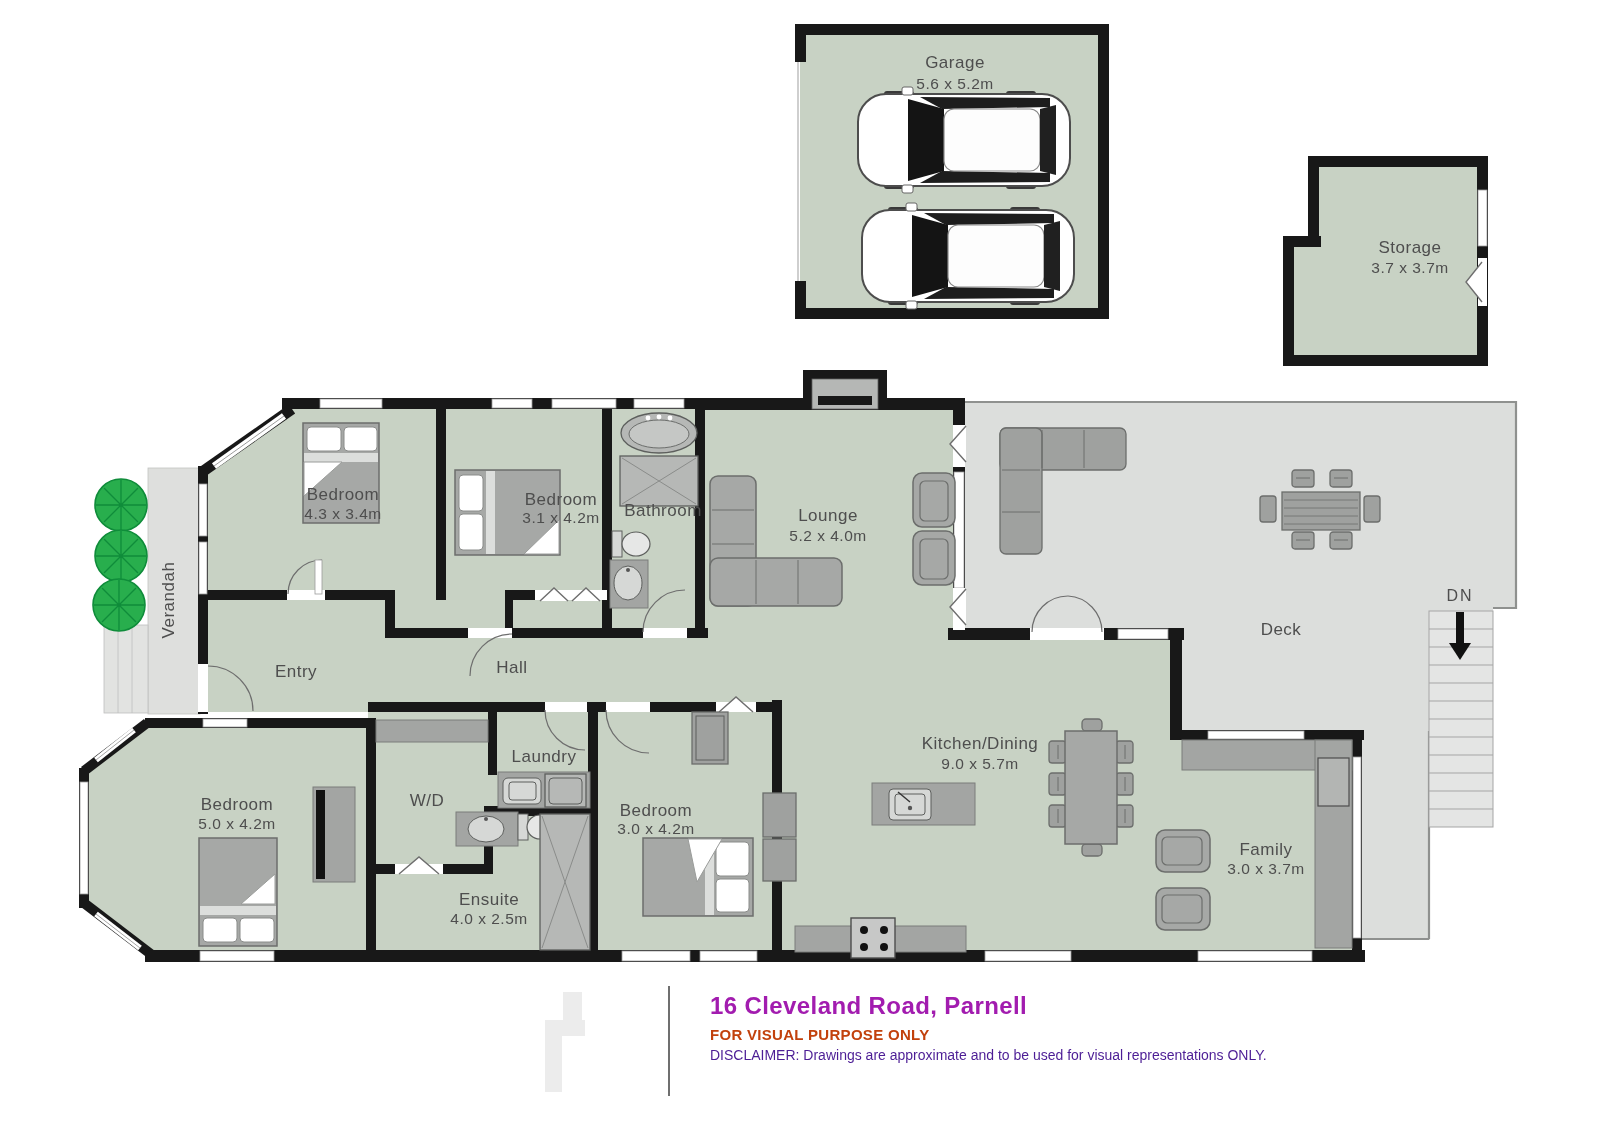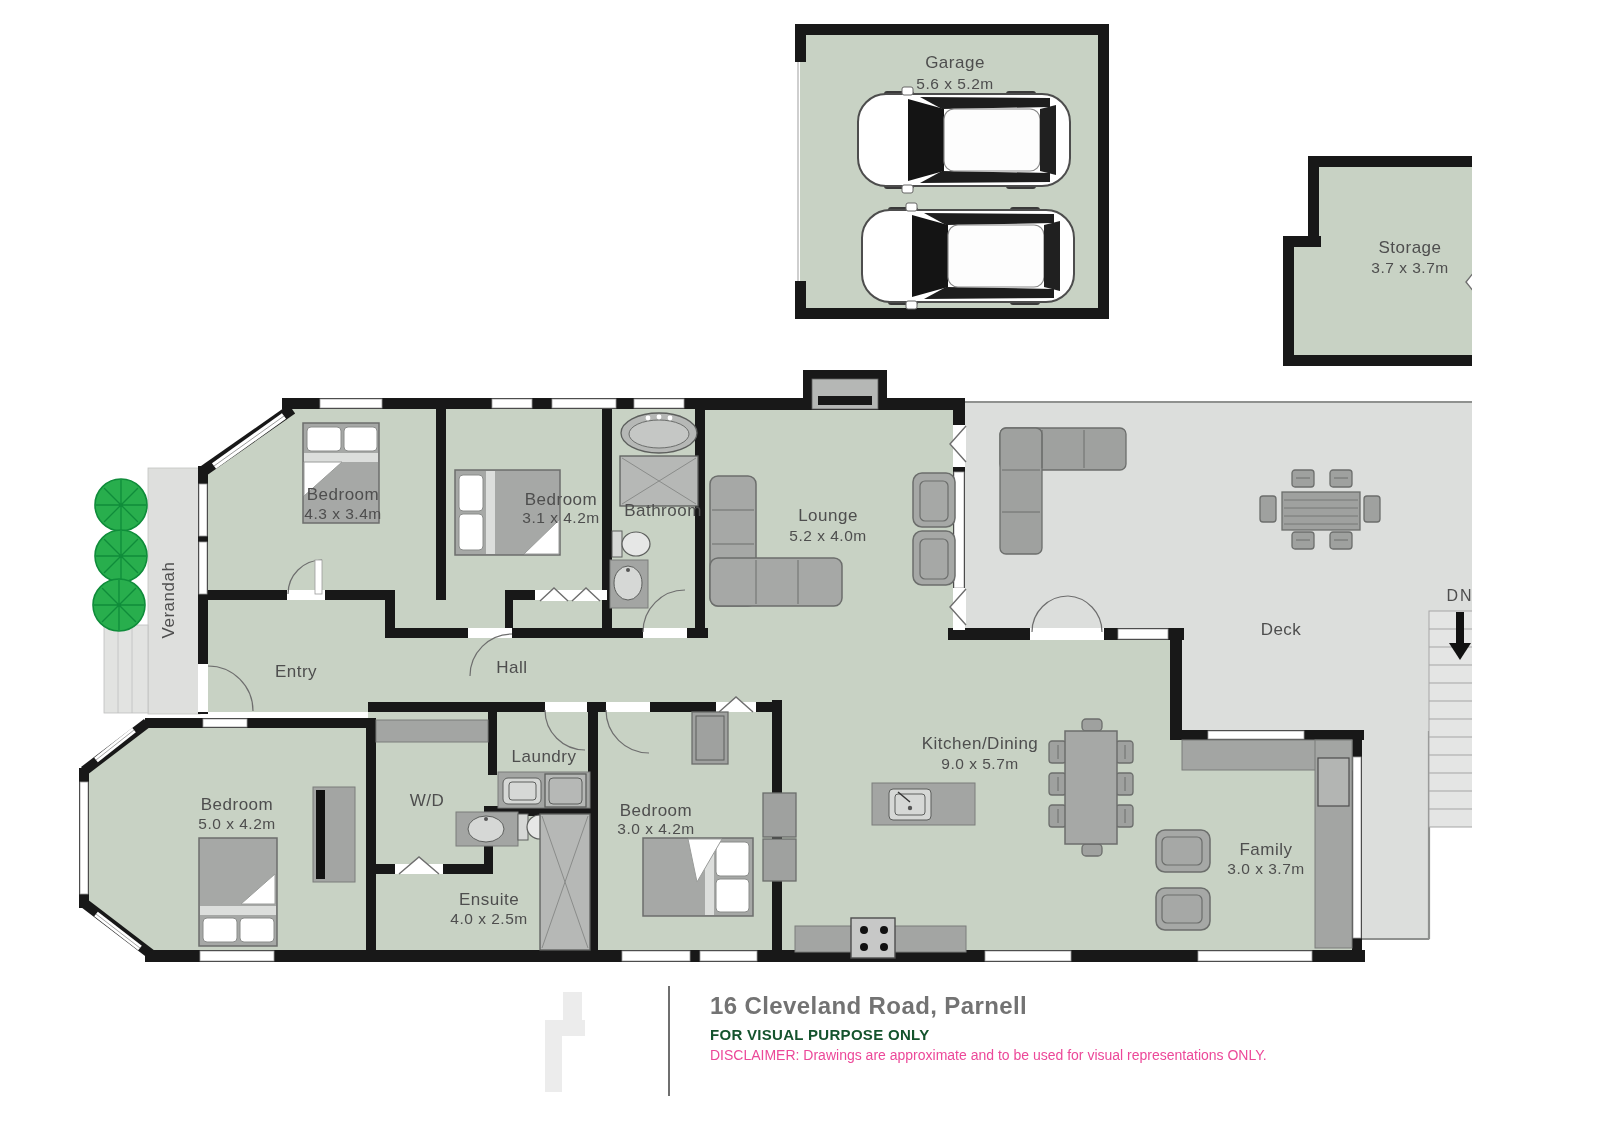--- a/index.html
+++ b/index.html
@@ -1,16 +1,16 @@
 <!DOCTYPE html>
 <html><head>
 <meta charset="utf-8">
 <style>
   html,body{margin:0;padding:0;background:#fff;}
-  #stage{position:relative;width:1472px;height:1131px;background:#ffffff;overflow:hidden;
+  #stage{position:relative;width:1600px;height:1131px;background:#ffffff;overflow:hidden;
          font-family:"Liberation Sans",sans-serif;}
   svg{position:absolute;left:0;top:0;}
   svg text{font-family:"Liberation Sans",sans-serif;fill:#4e4e4e;text-anchor:middle;letter-spacing:.5px;}
   .rname{font-size:17px;}
   .rdim{font-size:15.5px;}
   .dn{font-size:16px;letter-spacing:2px;}
   .wall{fill:#181818;}
   .room{fill:#c8d2c4;}
   .deck{fill:#dcdedc;}
   .win{fill:#ffffff;stroke:#9c9c9c;stroke-width:.8;}
@@ -20,23 +20,23 @@
   .furn{fill:#a6a8a6;stroke:#6c6e6c;stroke-width:1.5;}
   .furn2{fill:#9fa19f;stroke:#6c6e6c;stroke-width:1.3;}
   .cntr{fill:#a3a5a3;stroke:#7b7d7b;stroke-width:1;}
   .fixt{fill:#b6b8b6;stroke:#5d5f5d;stroke-width:1.3;}
   .fixt2{fill:#d6d8d6;stroke:#5d5f5d;stroke-width:1;}
   .pil{fill:#ffffff;stroke:#8a8c8a;stroke-width:1;}
   .fold{fill:#ffffff;stroke:#9a9c9a;stroke-width:1;}
   .cline{fill:none;stroke:#6c6e6c;stroke-width:1;}
   .edge{fill:none;stroke:#8f918f;stroke-width:2.2;}
   
-  .addr{position:absolute;left:710px;top:992px;font-size:24px;font-weight:700;color:#737373;letter-spacing:.4px;}
-  .purpose{position:absolute;left:710px;top:1026px;font-size:15px;font-weight:700;color:#14532d;letter-spacing:.3px;}
-  .disc{position:absolute;left:710px;top:1046px;font-size:14px;color:#ec4899;line-height:18.5px;width:680px;}
+  .addr{position:absolute;left:710px;top:992px;font-size:24px;font-weight:700;color:#a21caf;letter-spacing:.4px;}
+  .purpose{position:absolute;left:710px;top:1026px;font-size:15px;font-weight:700;color:#c2410c;letter-spacing:.3px;}
+  .disc{position:absolute;left:710px;top:1046px;font-size:14px;color:#4c1d95;line-height:18.5px;width:680px;}
   .divider{position:absolute;left:668px;top:986px;width:2px;height:110px;background:#6f6f6f;}
   .logo{position:absolute;left:533px;top:988px;}
 </style>
 </head>
 <body>
 
 <div id="stage">
 <svg width="1600" height="1131" viewBox="0 0 1600 1131">
 
   <defs>

